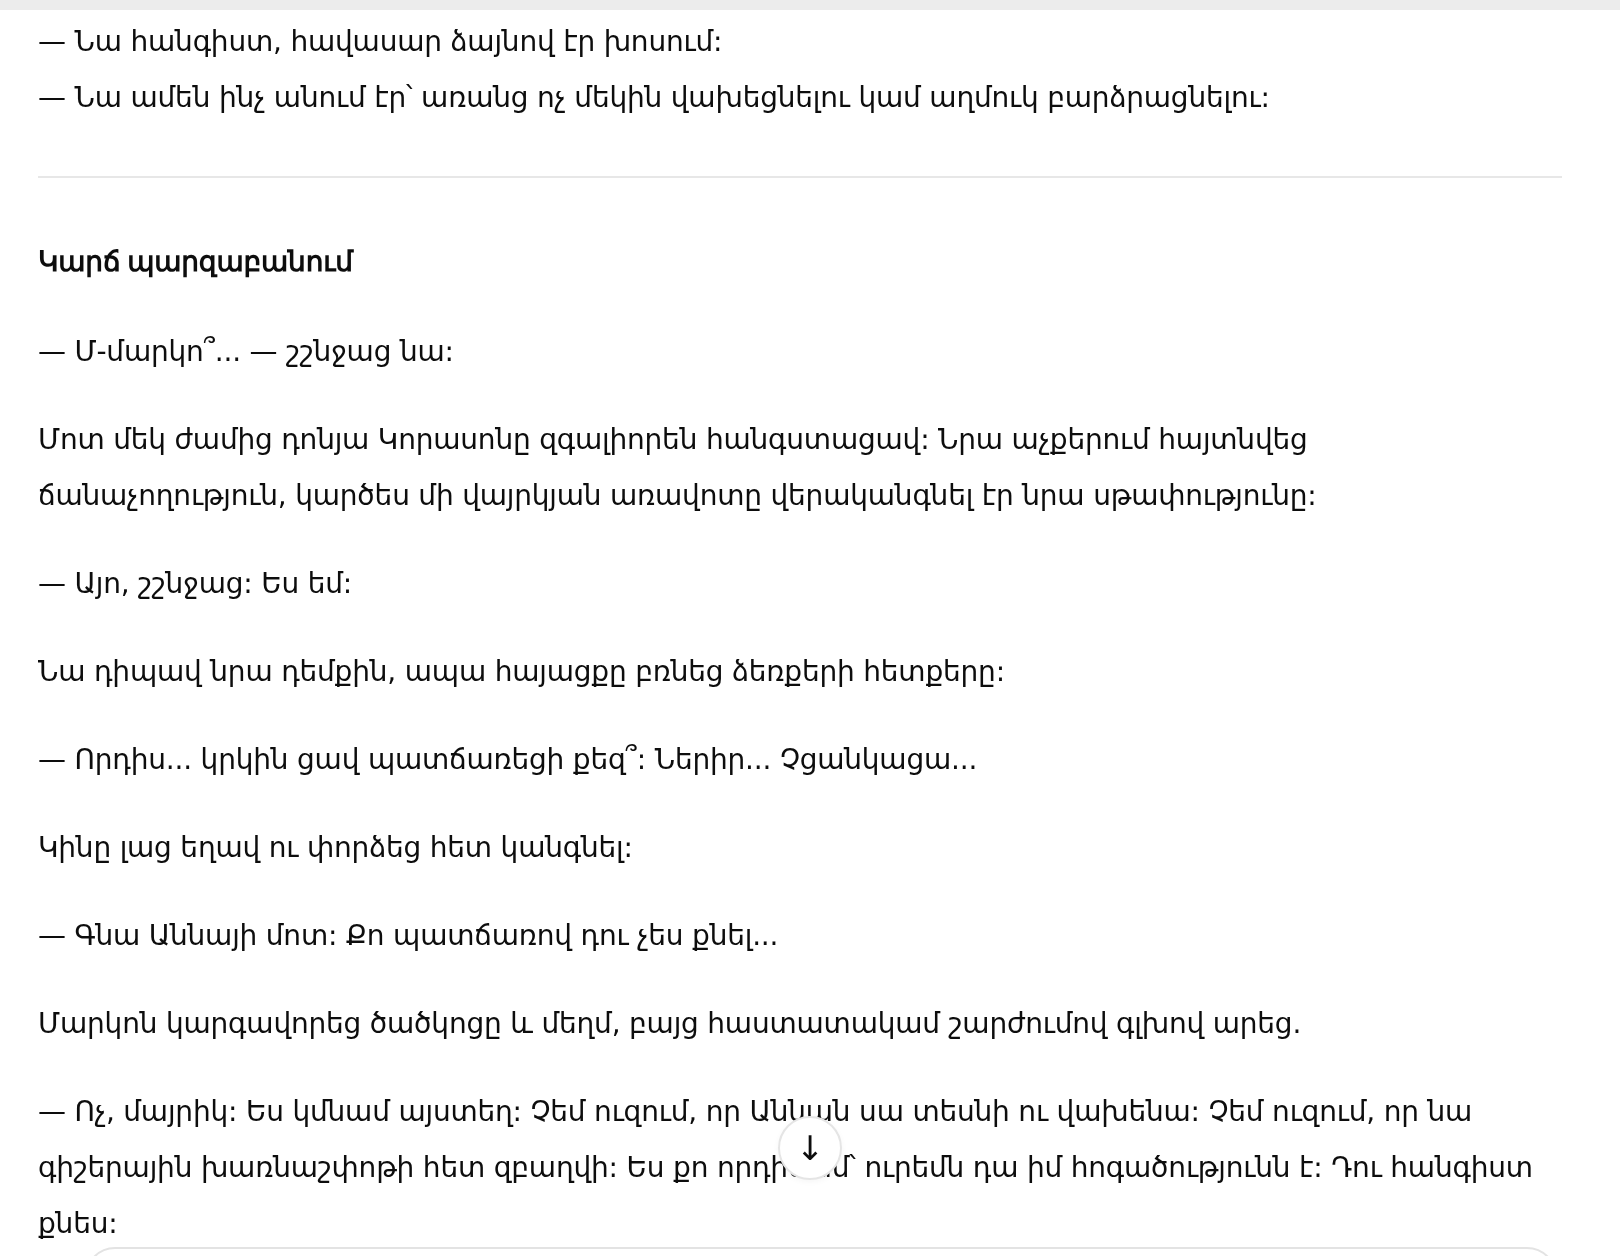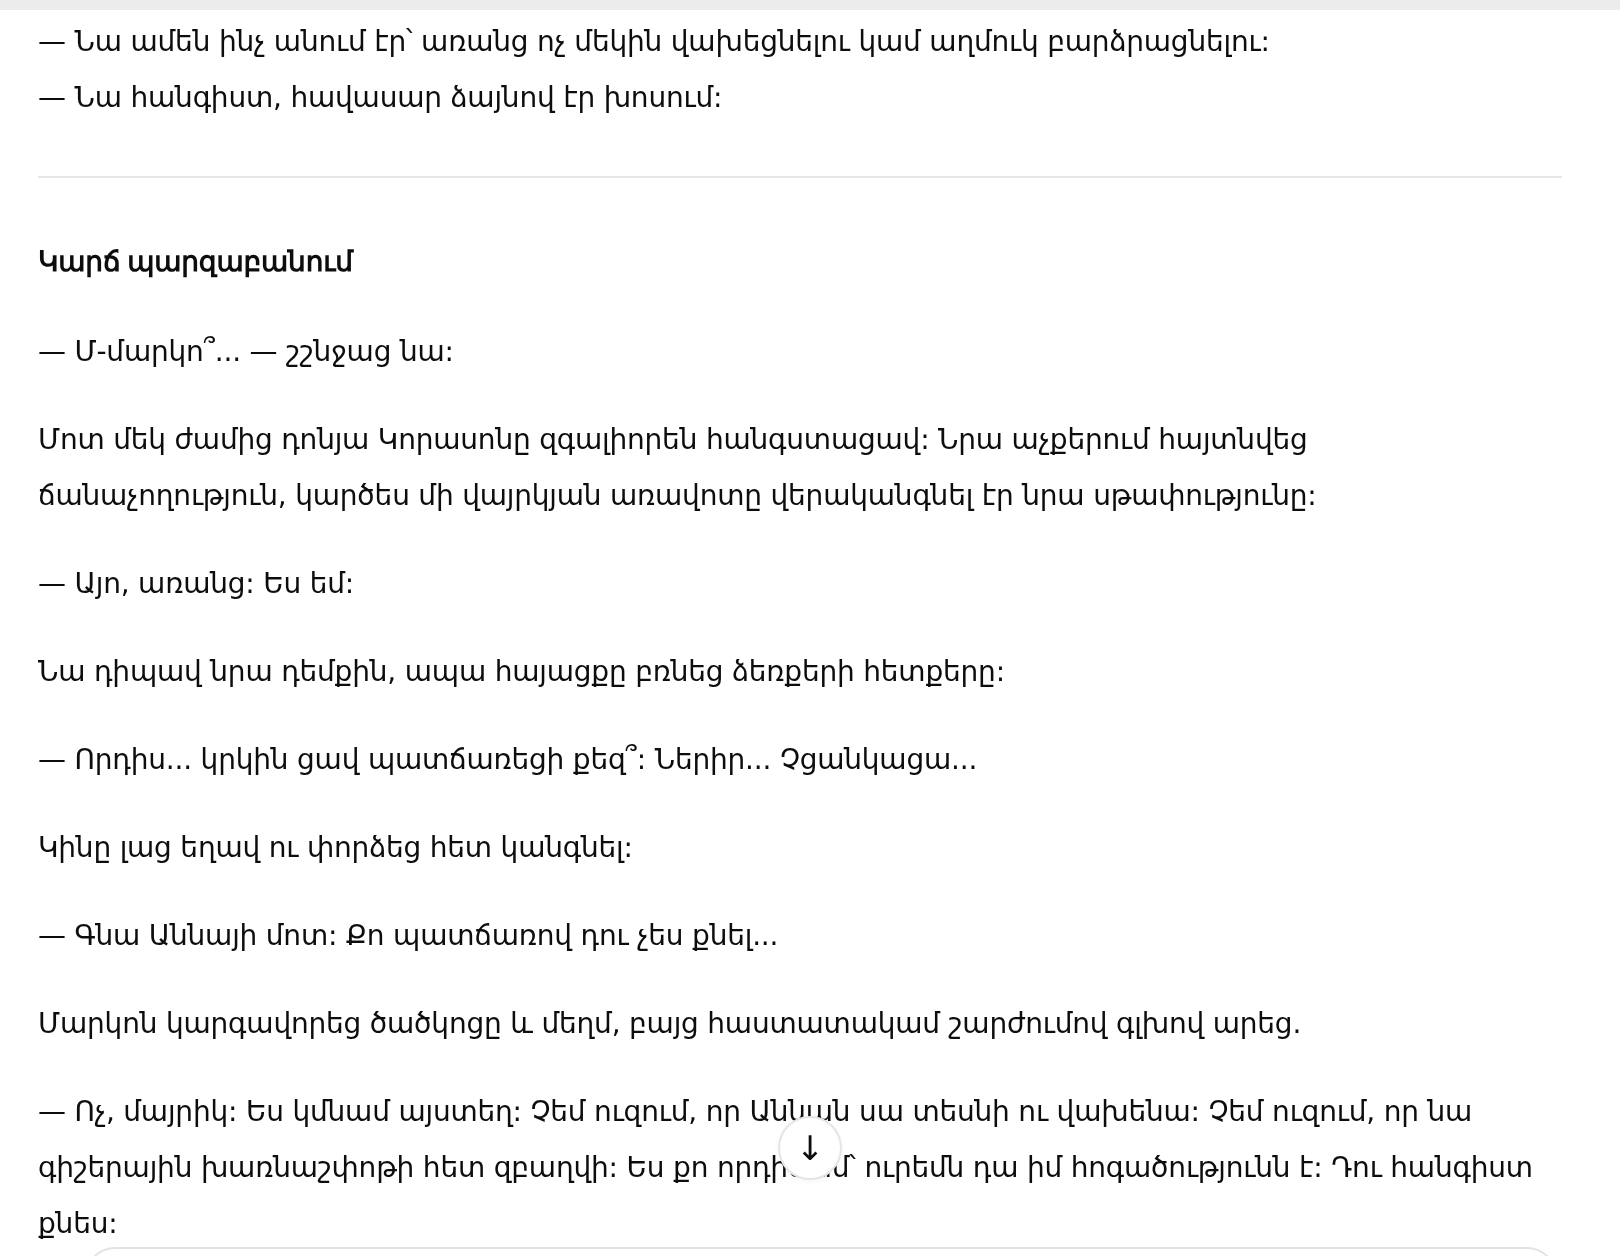--- a/index.html
+++ b/index.html
@@ -76,30 +76,30 @@
     border-radius: 30px;
     z-index: 4;
   }
 </style>
 </head>
 <body>
 
 <div class="top-strip"></div>
 
 <main class="content">
+  <p class="tight">— Նա հանգիստ, հավասար ձայնով էր խոսում:</p>
   <p class="tight">— Նա ամեն ինչ անում էր՝ առանց ոչ մեկին վախեցնելու կամ աղմուկ բարձրացնելու:</p>
-  <p class="tight">— Նա հանգիստ, հավասար ձայնով էր խոսում:</p>
 
   <hr>
 
   <p class="heading">Կարճ պարզաբանում</p>
 
   <p>— Մ-մարկո՞... — շշնջաց նա:</p>
   <p>Մոտ մեկ ժամից դոնյա Կորասոնը զգալիորեն հանգստացավ: Նրա աչքերում հայտնվեց ճանաչողություն, կարծես մի վայրկյան առավոտը վերականգնել էր նրա սթափությունը:</p>
-  <p>— Այո, առանց: Ես եմ:</p>
+  <p>— Այո, շշնջաց: Ես եմ:</p>
   <p>Նա դիպավ նրա դեմքին, ապա հայացքը բռնեց ձեռքերի հետքերը:</p>
   <p>— Որդիս... կրկին ցավ պատճառեցի քեզ՞: Ներիր... Չցանկացա...</p>
   <p>Կինը լաց եղավ ու փորձեց հետ կանգնել:</p>
   <p>— Գնա Աննայի մոտ: Քո պատճառով դու չես քնել...</p>
   <p>Մարկոն կարգավորեց ծածկոցը և մեղմ, բայց հաստատակամ շարժումով գլխով արեց.</p>
   <p>— Ոչ, մայրիկ: Ես կմնամ այստեղ: Չեմ ուզում, որ Աննան սա տեսնի ու վախենա: Չեմ ուզում, որ նա գիշերային խառնաշփոթի հետ զբաղվի: Ես քո որդին եմ՝ ուրեմն դա իմ հոգածությունն է: Դու հանգիստ քնես:</p>
 </main>
 
 <button class="scroll-btn">
   <span class="arrow">↓</span>

